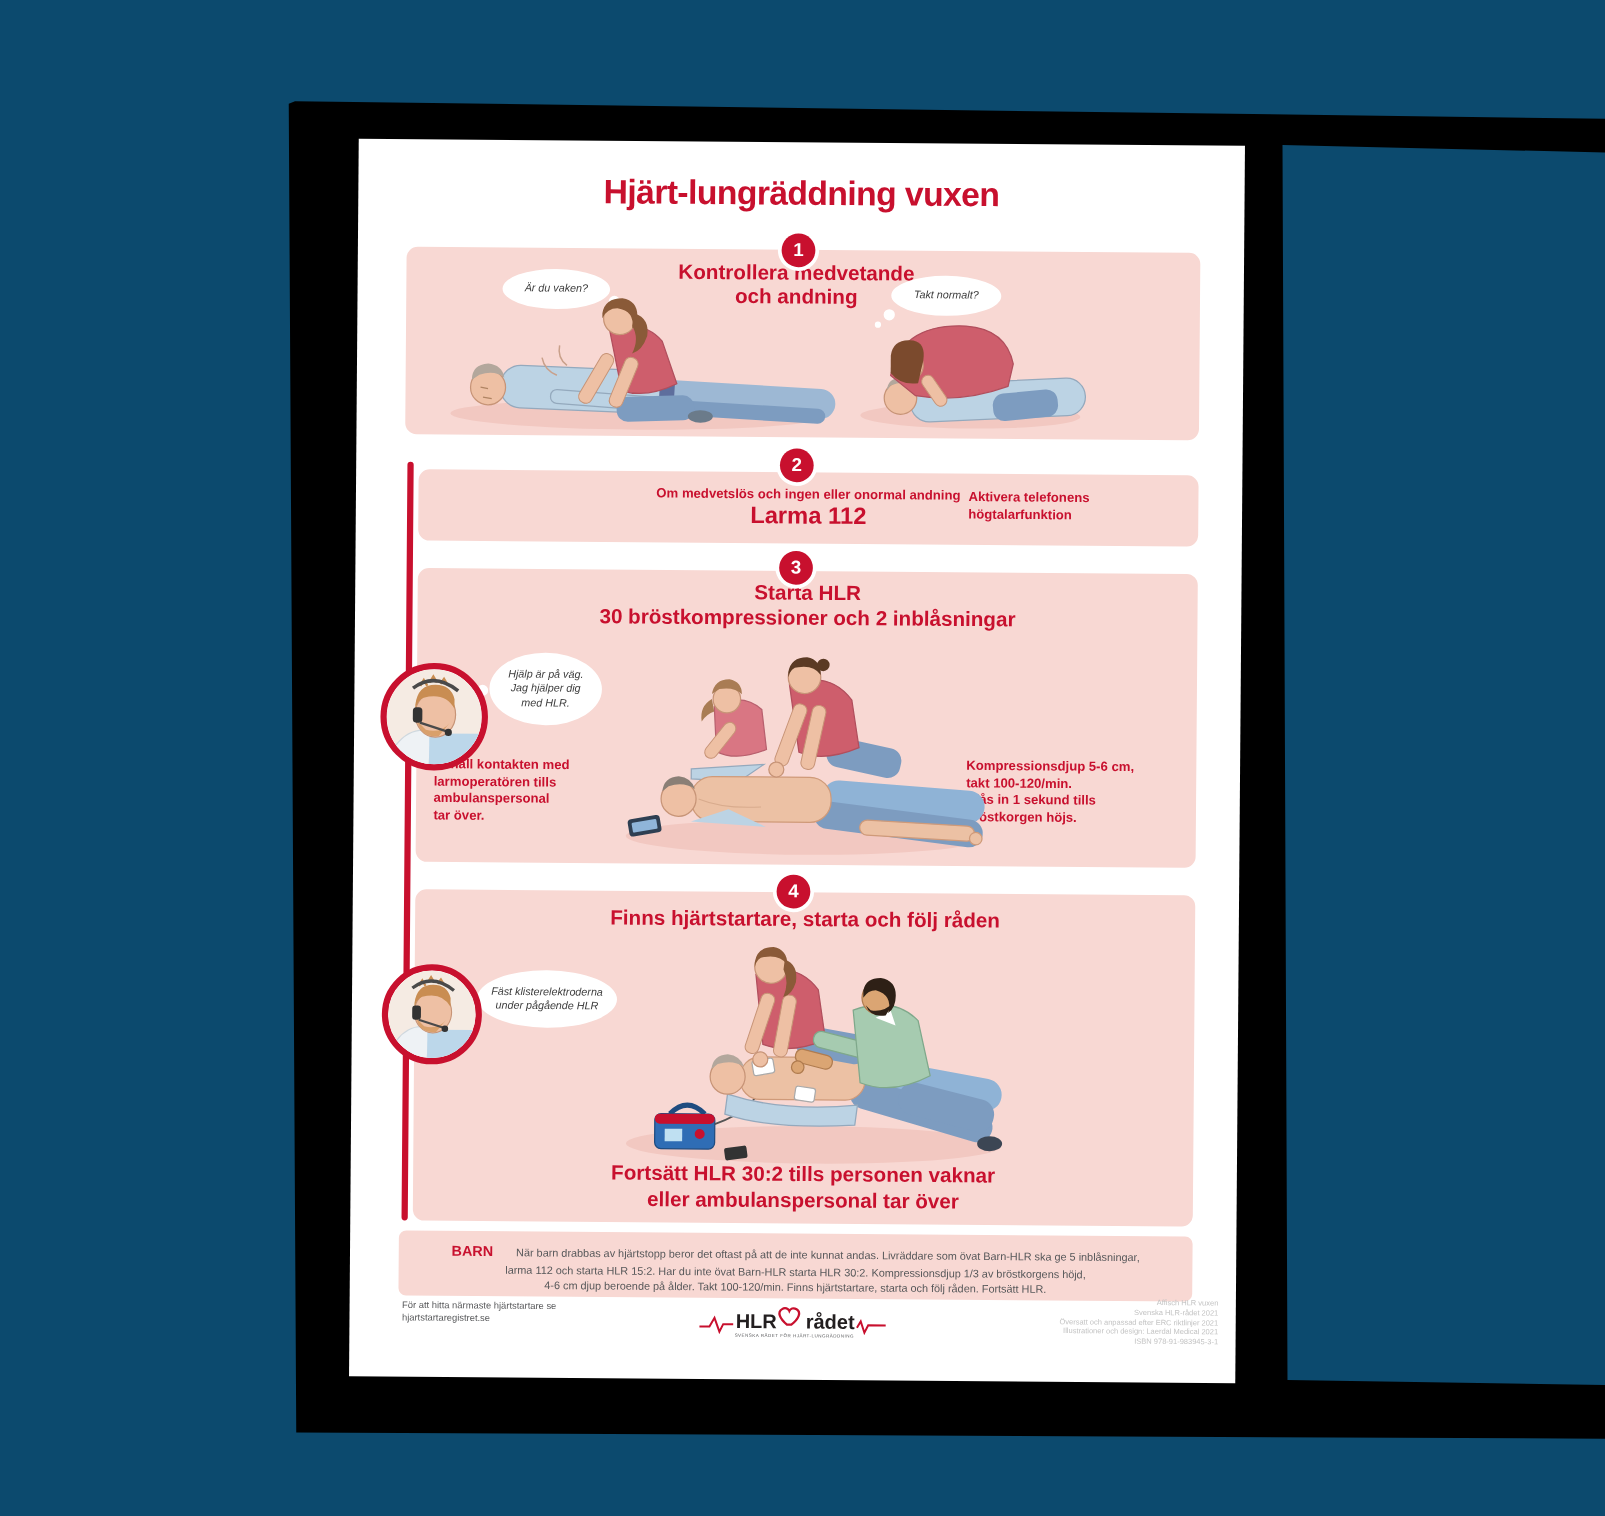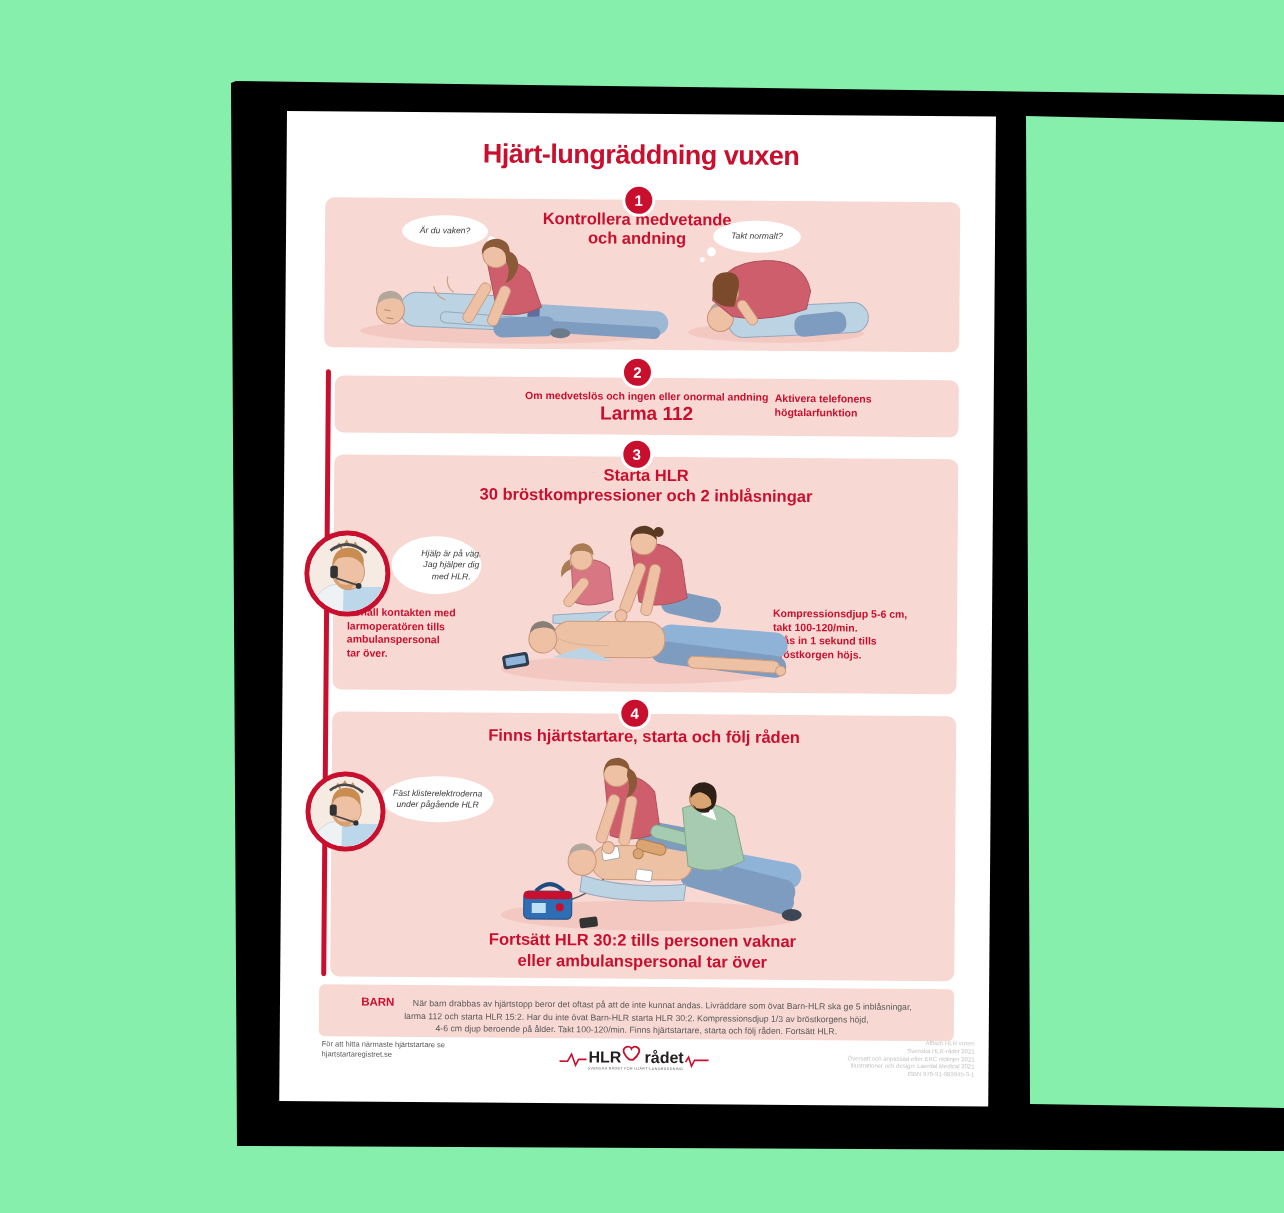--- a/index.html
+++ b/index.html
@@ -1,16 +1,16 @@
 <!DOCTYPE html>
 <html><head>
 <meta charset="utf-8">
 <style>
   html,body{margin:0;padding:0;background:#fff;}
-  #canvas{position:relative;width:1284px;height:1213px;background:#86efac;overflow:hidden;
+  #canvas{position:relative;width:1284px;height:1213px;background:#0c4a6e;overflow:hidden;
           font-family:"Liberation Sans",sans-serif;}
   #backdrop{position:absolute;left:0;top:0;width:1284px;height:1213px;}
   .page{position:absolute;left:287px;top:111px;width:709px;height:990px;background:#ffffff;
         transform:rotate(0.45deg);transform-origin:top left;}
   .title{position:absolute;left:0;top:26px;width:100%;margin:0;text-align:center;
          font-size:27px;font-weight:bold;color:#c8102e;letter-spacing:-0.5px;}
   .panel{position:absolute;background:#f8d8d3;border-radius:9px;}
   .p1{left:39px;top:86px;width:635px;height:150px;}
   .p2{left:50px;top:264px;width:624px;height:57px;}
   .p3{left:50px;top:343px;width:624px;height:235px;}
@@ -123,21 +123,21 @@
       <div class="alarm-cond">Om medvetslös och ingen eller onormal andning</div>
       <div class="alarm-act">Larma 112</div>
       <div class="rednote preline" style="left:440px;top:13px;width:140px;">Aktivera telefonens
 högtalarfunktion</div>
     </section>
 
     <section class="panel p3">
       <div class="stephead" style="top:9px;">Starta HLR</div>
       <div class="stephead" style="top:29px;">30 bröstkompressioner och 2 inblåsningar</div>
 
-      <div class="bubble preline" style="left:58px;top:81px;width:90px;height:58px;justify-content:flex-end;">
+      <div class="bubble preline" style="left:58px;top:67px;width:90px;height:58px;">
         <span class="preline">Hjälp är på väg.
 Jag hjälper dig
 med HLR.</span>
         <span class="dotA" style="left:-10px;top:26px;"></span>
         <span class="dotB" style="left:-18px;top:32px;"></span>
       </div>
 
       <div class="rednote preline" style="left:14px;top:151px;width:130px;">Behåll kontakten med
 larmoperatören tills
 ambulanspersonal

